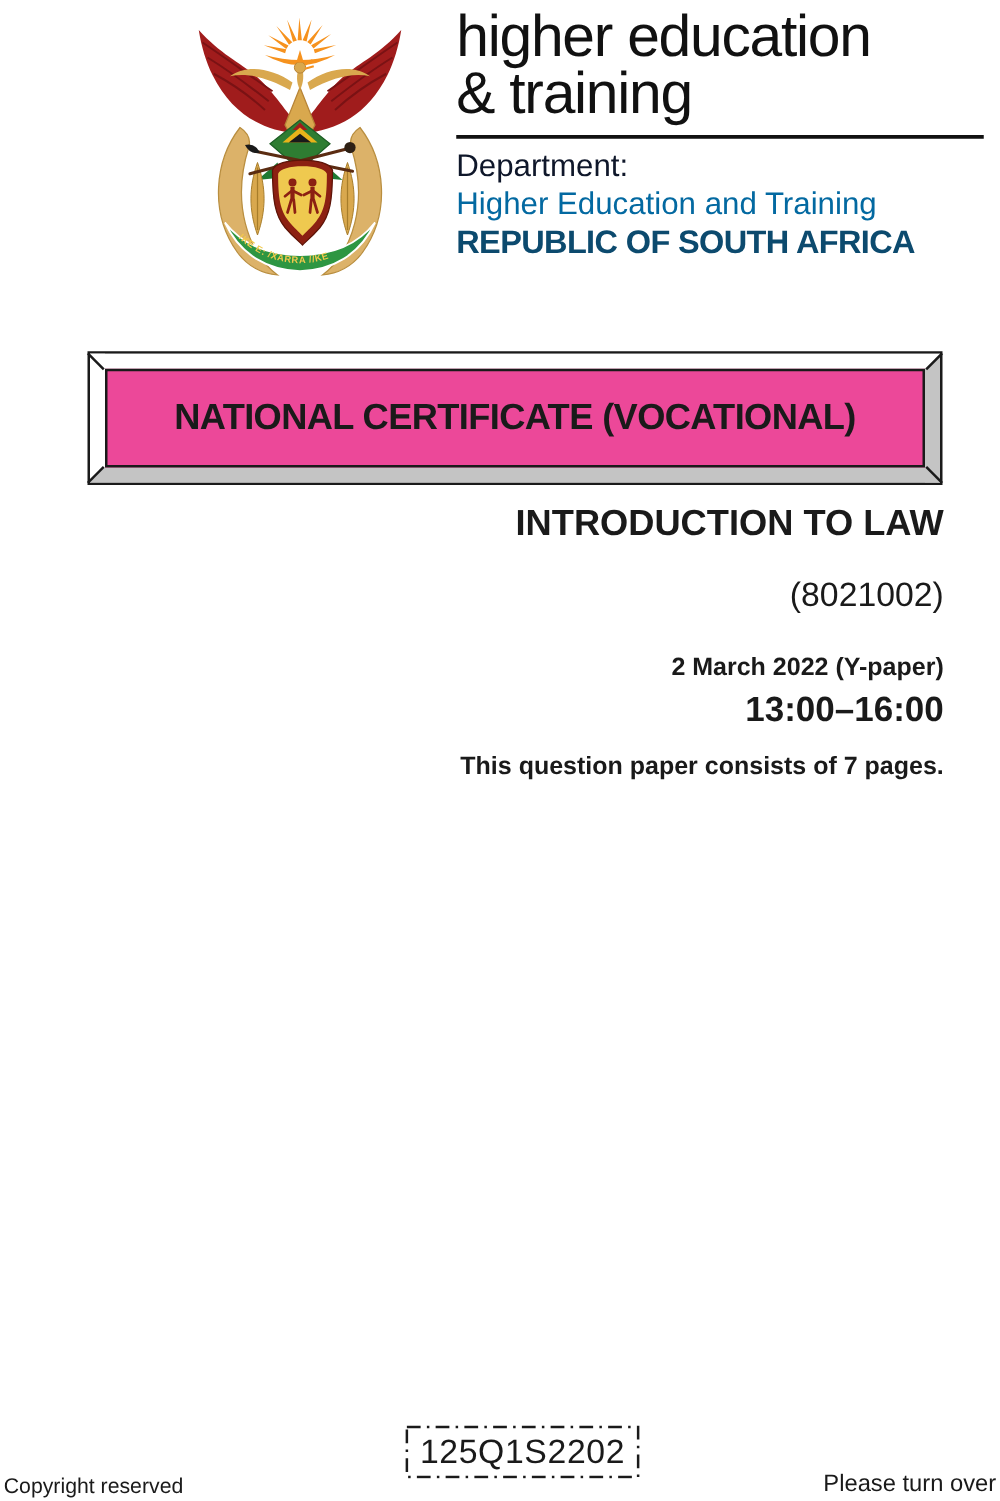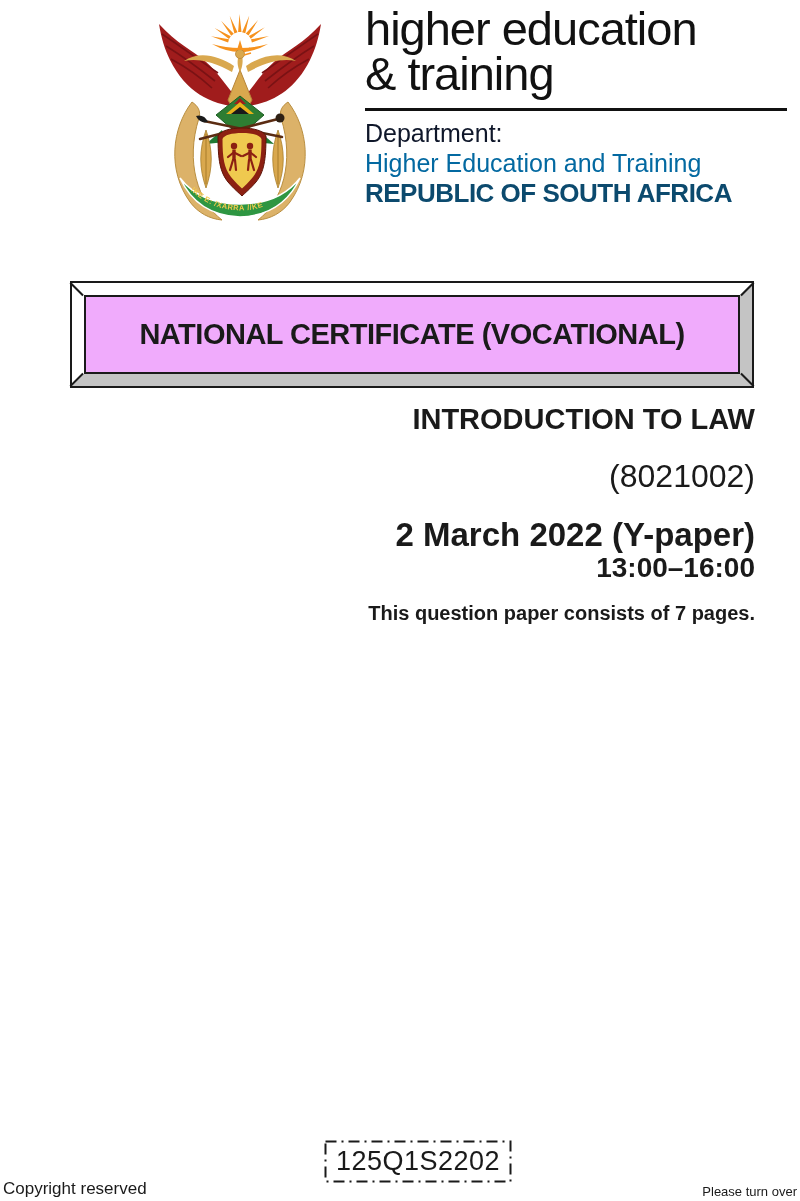--- a/index.html
+++ b/index.html
@@ -13,47 +13,47 @@
   .wm-rule { width:422px; height:3px; background:#111; margin-top:12px; }
   .dept-label { font-size:25px; line-height:30px; margin-top:7px; color:#0f172a; }
   .dept-name  { font-size:25px; line-height:30px; color:#0369a1; }
   .country    { font-size:26px; line-height:30px; font-weight:700; letter-spacing:-0.5px; color:#0c4a6e; }
 
   
   .frame-outer { position:absolute; left:70px; top:281px; width:684px; height:107px;
                  border:2px solid #1a1a1a; background:#fff; }
   .frame-bevel { position:absolute; inset:0; border:12px solid;
                  border-color:#ffffff #c4c4c4 #c4c4c4 #ffffff; }
-  .frame-inner { position:absolute; inset:12px; border:2px solid #1a1a1a; background:#f0abfc;
+  .frame-inner { position:absolute; inset:12px; border:2px solid #1a1a1a; background:#ec4899;
                  display:flex; align-items:center; justify-content:center; }
   .frame-title { font-size:29px; font-weight:700; letter-spacing:-0.5px; }
   .diag { position:absolute; width:18px; height:0; border-top:2px solid #1a1a1a; }
   .diag.tl { left:-1px; top:-1px; transform:rotate(45deg);  transform-origin:0 0; }
   .diag.tr { right:-1px; top:-1px; transform:rotate(-45deg); transform-origin:100% 0; }
   .diag.bl { left:-1px; bottom:-1px; transform:rotate(-45deg); transform-origin:0 100%; }
   .diag.br { right:-1px; bottom:-1px; transform:rotate(45deg);  transform-origin:100% 100%; }
 
   
   .exam { position:absolute; left:70px; top:403px; width:685px; text-align:right; }
   .exam-subject { font-size:29px; line-height:32px; font-weight:700; }
   .exam-level   { font-size:25px; line-height:30px; font-weight:700; margin-top:2px; }
-  .exam-code    { font-size:32px; line-height:30px; font-weight:400; margin-top:26px; }
-  .exam-date    { font-size:33px; line-height:31px; font-weight:700; margin-top:28px; }
+  .exam-code    { font-size:27px; line-height:30px; font-weight:400; margin-top:26px; }
+  .exam-date    { font-size:20px; line-height:31px; font-weight:700; margin-top:28px; }
   .exam-time    { font-size:28px; line-height:31px; font-weight:700; margin-top:2px; }
   .exam-note    { font-size:20px; line-height:24px; font-weight:700; margin-top:18px; }
 
   
   .paper-num-box { position:absolute; left:324px; top:1140px; width:188px; height:43px; }
   .paper-num-box svg { position:absolute; inset:0; }
   .paper-num-text { position:absolute; inset:0; display:flex; align-items:center; justify-content:center;
                     font-size:27px; font-weight:400; letter-spacing:0.5px;text-align:center; }
 
   
   .footer-left  { position:absolute; left:3px;  bottom:2px; font-size:17px; }
-  .footer-right { position:absolute; right:3px; bottom:2px; font-size:13px; }
+  .footer-right { position:absolute; right:3px; bottom:2px; font-size:19px; }
 </style>
 </head>
 <body>
 
 <div class="emblem">
   <svg viewBox="0 0 176 212" width="176" height="212">
 
     <g>
       <path fill="#F6921E" d="M117 26 L99.9 32.5 L99 29.3 Z M112.9 17.2 L98.8 28.7 L96.9 26.1 Z
         M106.1 10 L96.5 25.5 L93.8 23.5 Z M97.3 5.5 L93.3 23.2 L90.1 22.2 Z

